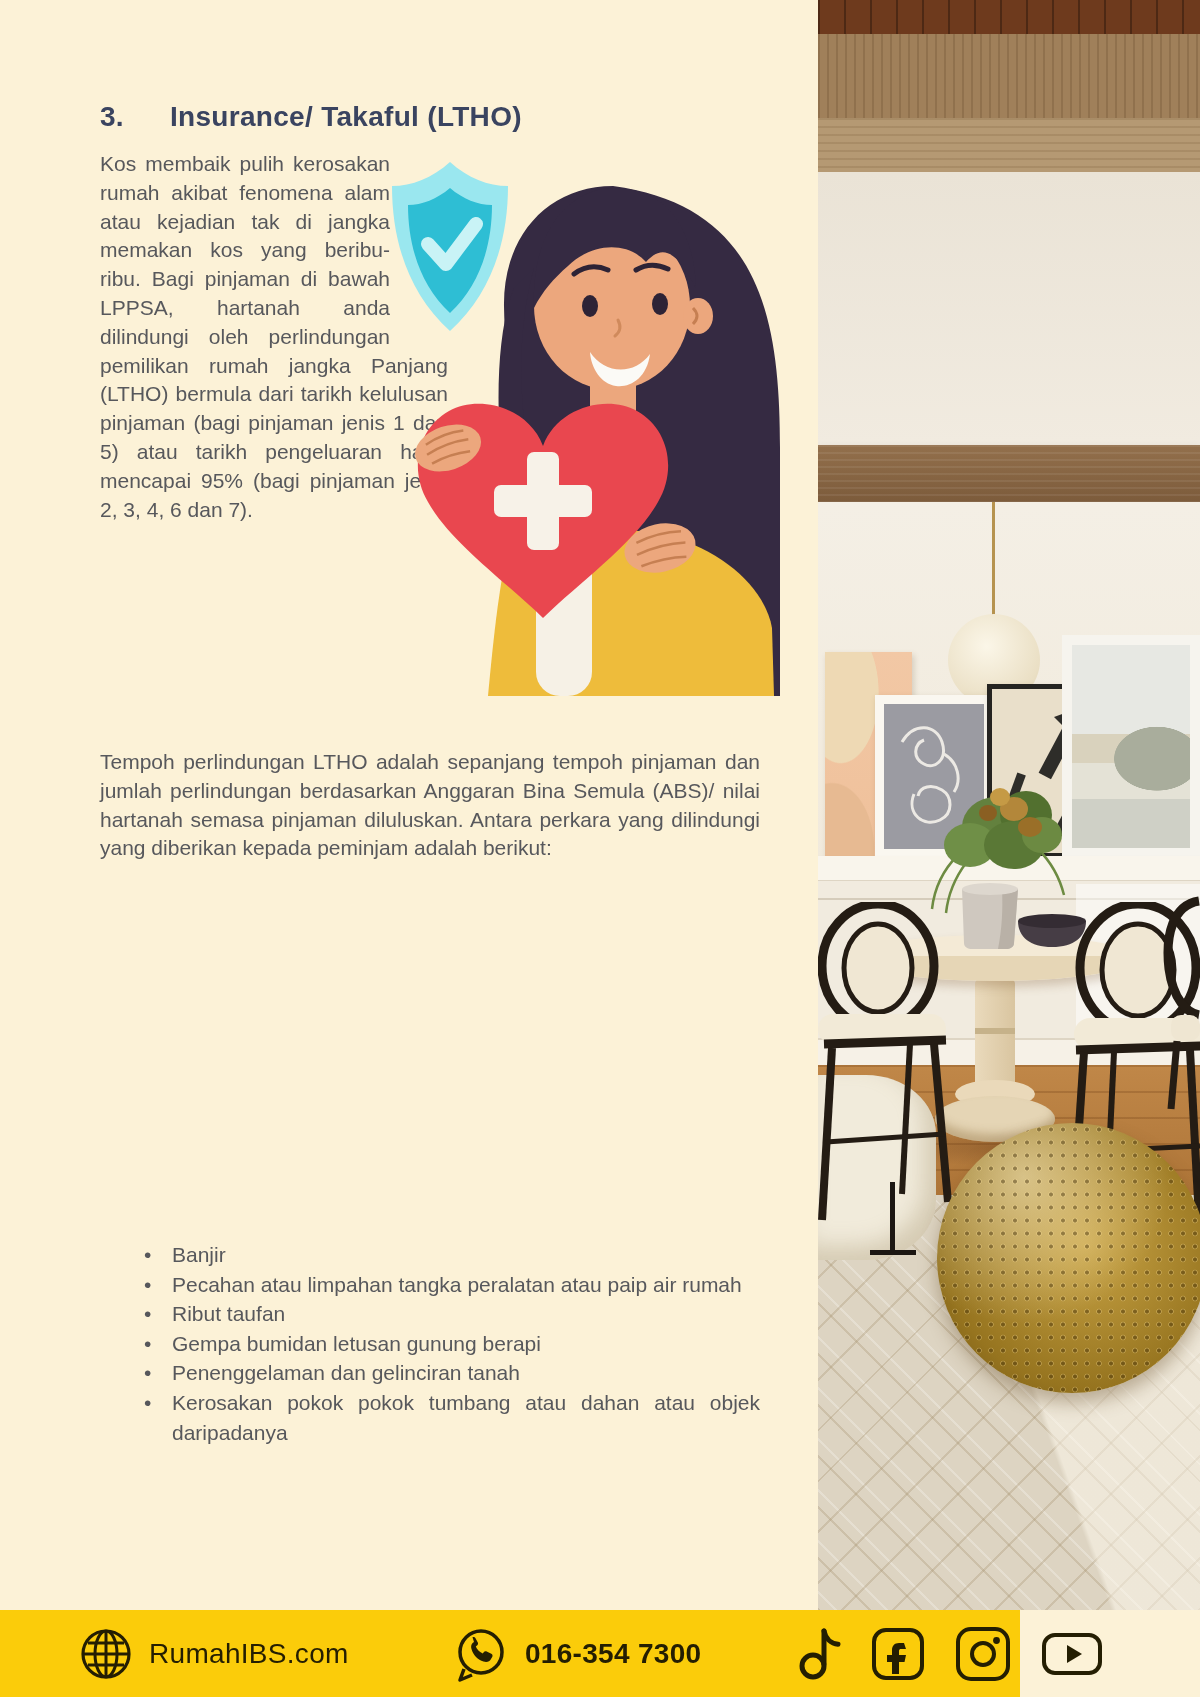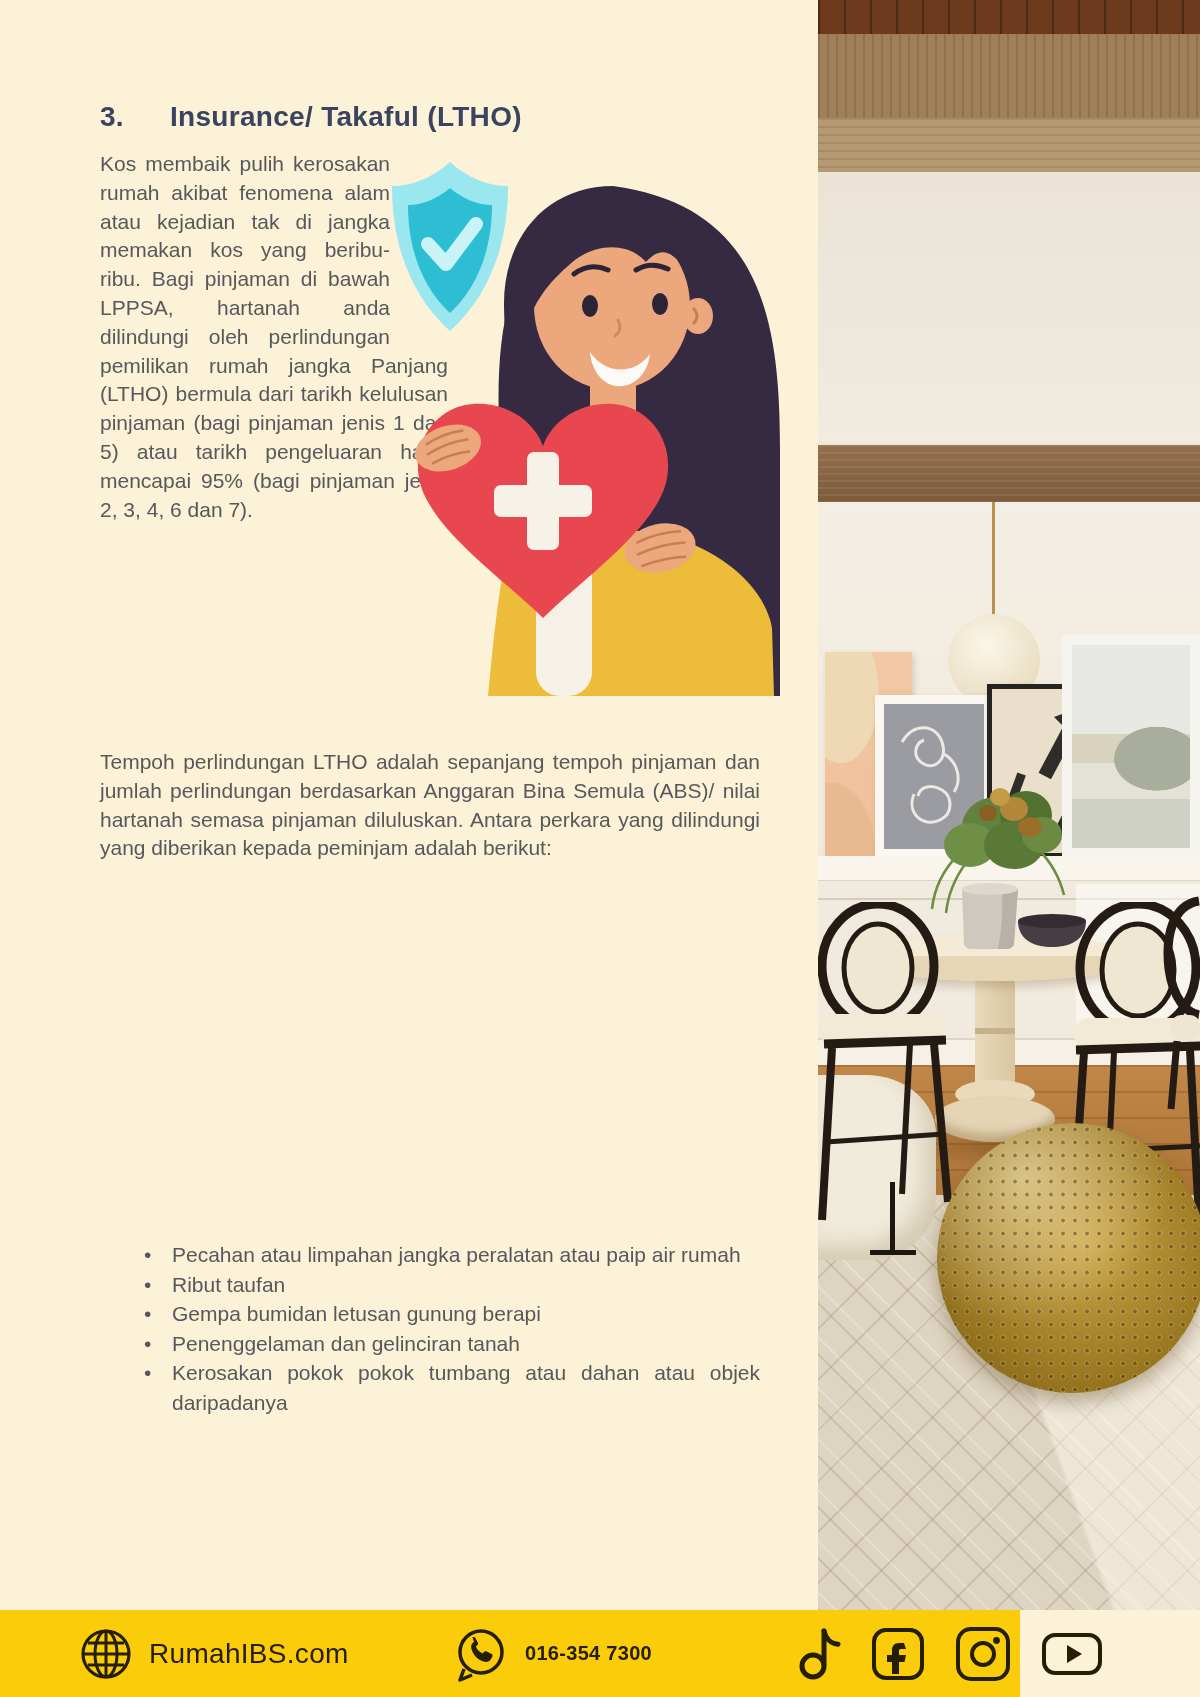--- a/index.html
+++ b/index.html
@@ -92,21 +92,21 @@
        radial-gradient(circle at 55% 45%, #C9A446, #96741F 68%, #6F5416 96%);
      background-size:12px 13px, 100% 100%, 100% 100%; box-shadow:0 10px 18px rgba(90,60,20,.35); }
 
   
   .footer { position:absolute; left:0; top:1610px; width:1020px; height:87px; background:#FBCC0A; color:#241E02; }
   .footer-group { position:absolute; top:0; height:100%; display:flex; align-items:center; gap:15px; }
   .footer-site { left:78px; }
   .footer-phone { left:452px; }
   .footer-social { left:795px; gap:30px; }
   .site-label { font-size:28px; font-weight:500; letter-spacing:.3px; }
-  .phone-label { font-size:20px; font-weight:bold; letter-spacing:.3px; }
+  .phone-label { font-size:28px; font-weight:bold; letter-spacing:.3px; }
   .ficon { display:block; }
 </style>
 </head>
 <body>
 
 <div class="page">
 
   <div class="content-col">
 
     <div class="section-head">
@@ -157,21 +157,22 @@
       </g>
       <g transform="rotate(-12 292 400)">
         <ellipse cx="292" cy="400" rx="36" ry="24" fill="#ECA77D"></ellipse>
         <path d="M270,390 q24,-6 46,-2 M268,402 q26,-6 50,-2 M270,414 q24,-4 46,0" fill="none" stroke="#C67F52" stroke-width="2.5"></path>
       </g>
     </svg>
 
     <p class="para p2">Tempoh perlindungan LTHO adalah sepanjang tempoh pinjaman dan jumlah perlindungan berdasarkan Anggaran Bina Semula (ABS)/ nilai hartanah semasa pinjaman diluluskan. Antara perkara yang dilindungi yang diberikan kepada peminjam adalah berikut:</p>
 
     <ul class="bullets list2">
-        <li>Pecahan atau limpahan jangka peralatan atau paip air rumah</li>
+        <li>Banjir</li>
+        <li>Pecahan atau limpahan tangka peralatan atau paip air rumah</li>
         <li>Ribut taufan</li>
         <li>Gempa bumidan letusan gunung berapi</li>
         <li>Penenggelaman dan gelinciran tanah</li>
         <li>Kerosakan pokok pokok tumbang atau dahan atau objek daripadanya</li>
       </ul>
   </div>
 
   <div class="photo">
     <div class="ph-wood-dark"></div>
     <div class="ph-wood-mid"></div>

